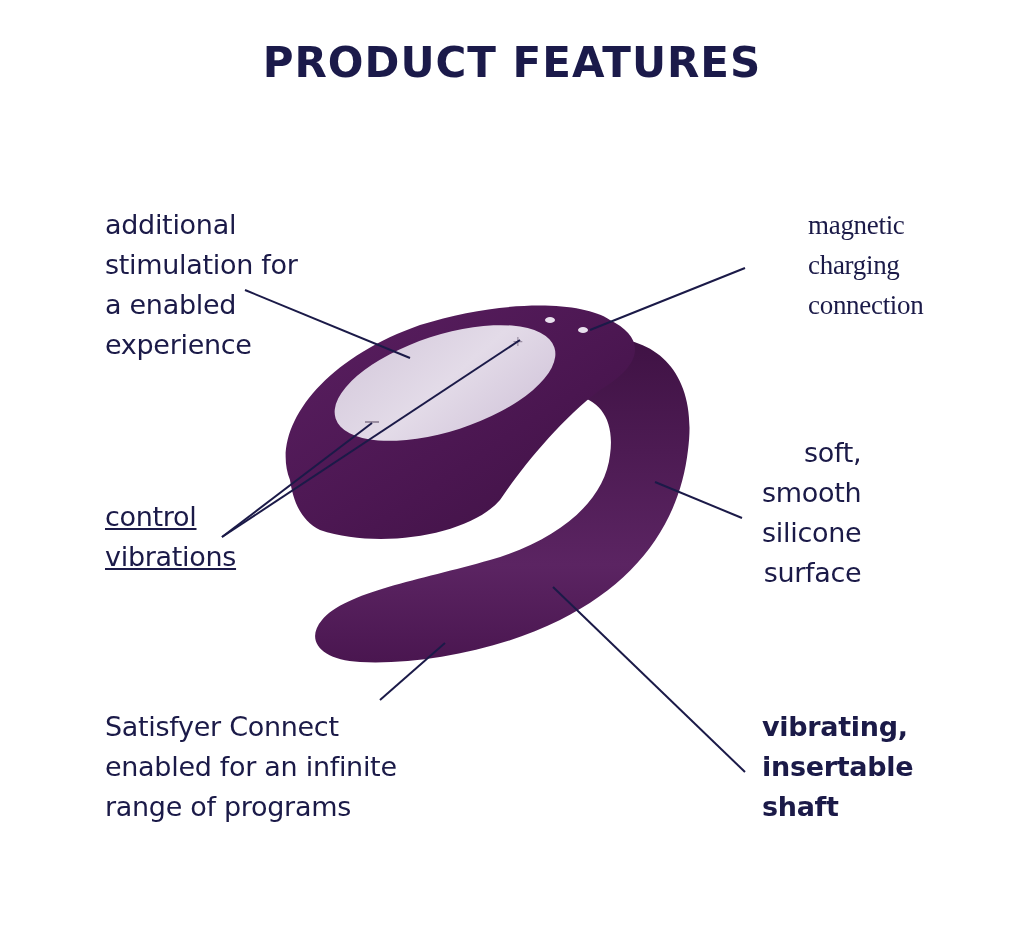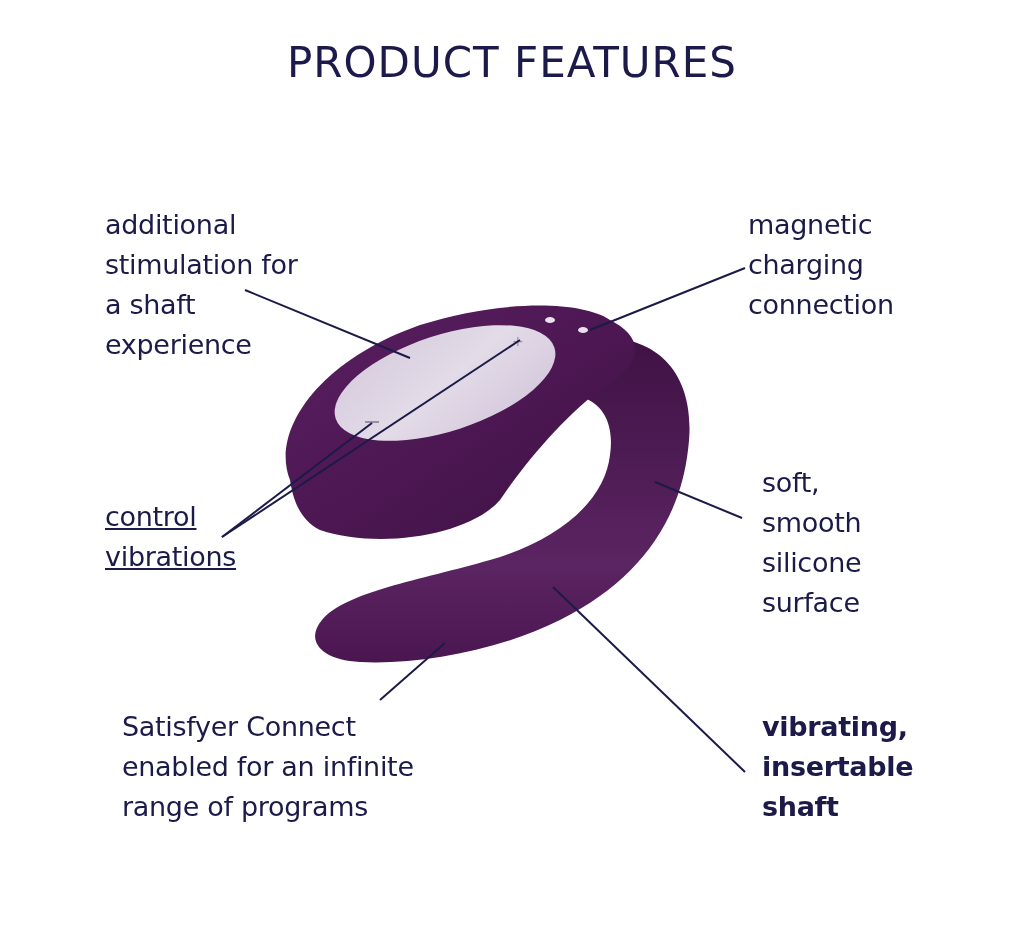--- a/index.html
+++ b/index.html
@@ -1,19 +1,19 @@
 <!DOCTYPE html>
 <html><head>
 <meta charset="utf-8">
 <style>
   html, body { margin: 0; padding: 0; background: #ffffff; }
   body { width: 1024px; height: 951px; position: relative; overflow: hidden;
          font-family: "DejaVu Sans", "Liberation Sans", sans-serif; color: #1b1a48; }
   .title { position: absolute; left: 0; top: 38px; width: 1024px; text-align: center;
-           font-family: "DejaVu Sans", sans-serif; font-weight: normal; font-size: 42px;
+           font-family: "DejaVu Sans", sans-serif; font-weight: bold; font-size: 42px;
            letter-spacing: 1px; color: #1b1a4a; margin: 0; }
   .label { position: absolute; font-size: 27px; line-height: 40px; color: #1b1a48;
            white-space: pre-line; letter-spacing: -0.3px; }
   svg.art { position: absolute; left: 0; top: 0; }
 </style>
 </head>
 <body>
 
 <h1 class="title">PRODUCT FEATURES</h1>
 
@@ -73,29 +73,29 @@
     <line x1="222" y1="537" x2="520" y2="340"></line>
     <line x1="222" y1="537" x2="372" y2="423"></line>
     <line x1="742" y1="518" x2="655" y2="482"></line>
     <line x1="380" y1="700" x2="445" y2="643"></line>
     <line x1="745" y1="772" x2="553" y2="587"></line>
   </g>
 </svg>
 
 <div class="label" style="left:105px; top:205px;">additional
 stimulation for
-a shaft
+a enabled
 experience</div>
-<div class="label" style="left:748px; top:205px;">magnetic
+<div class="label" style="left:808px; top:205px;font-family:Liberation Serif, serif;">magnetic
 charging
 connection</div>
 <div class="label" style="left:105px; top:497px;text-decoration:underline;">control
 vibrations</div>
-<div class="label" style="left:762px; top:463px;">soft,
+<div class="label" style="left:762px; top:433px;text-align:right;">soft,
 smooth
 silicone
 surface</div>
-<div class="label" style="left:122px; top:707px;">Satisfyer Connect
+<div class="label" style="left:105px; top:707px;">Satisfyer Connect
 enabled for an infinite
 range of programs</div>
 <div class="label" style="left:762px; top:707px;font-weight:bold;">vibrating,
 insertable
 shaft</div>
 
 </body></html>

